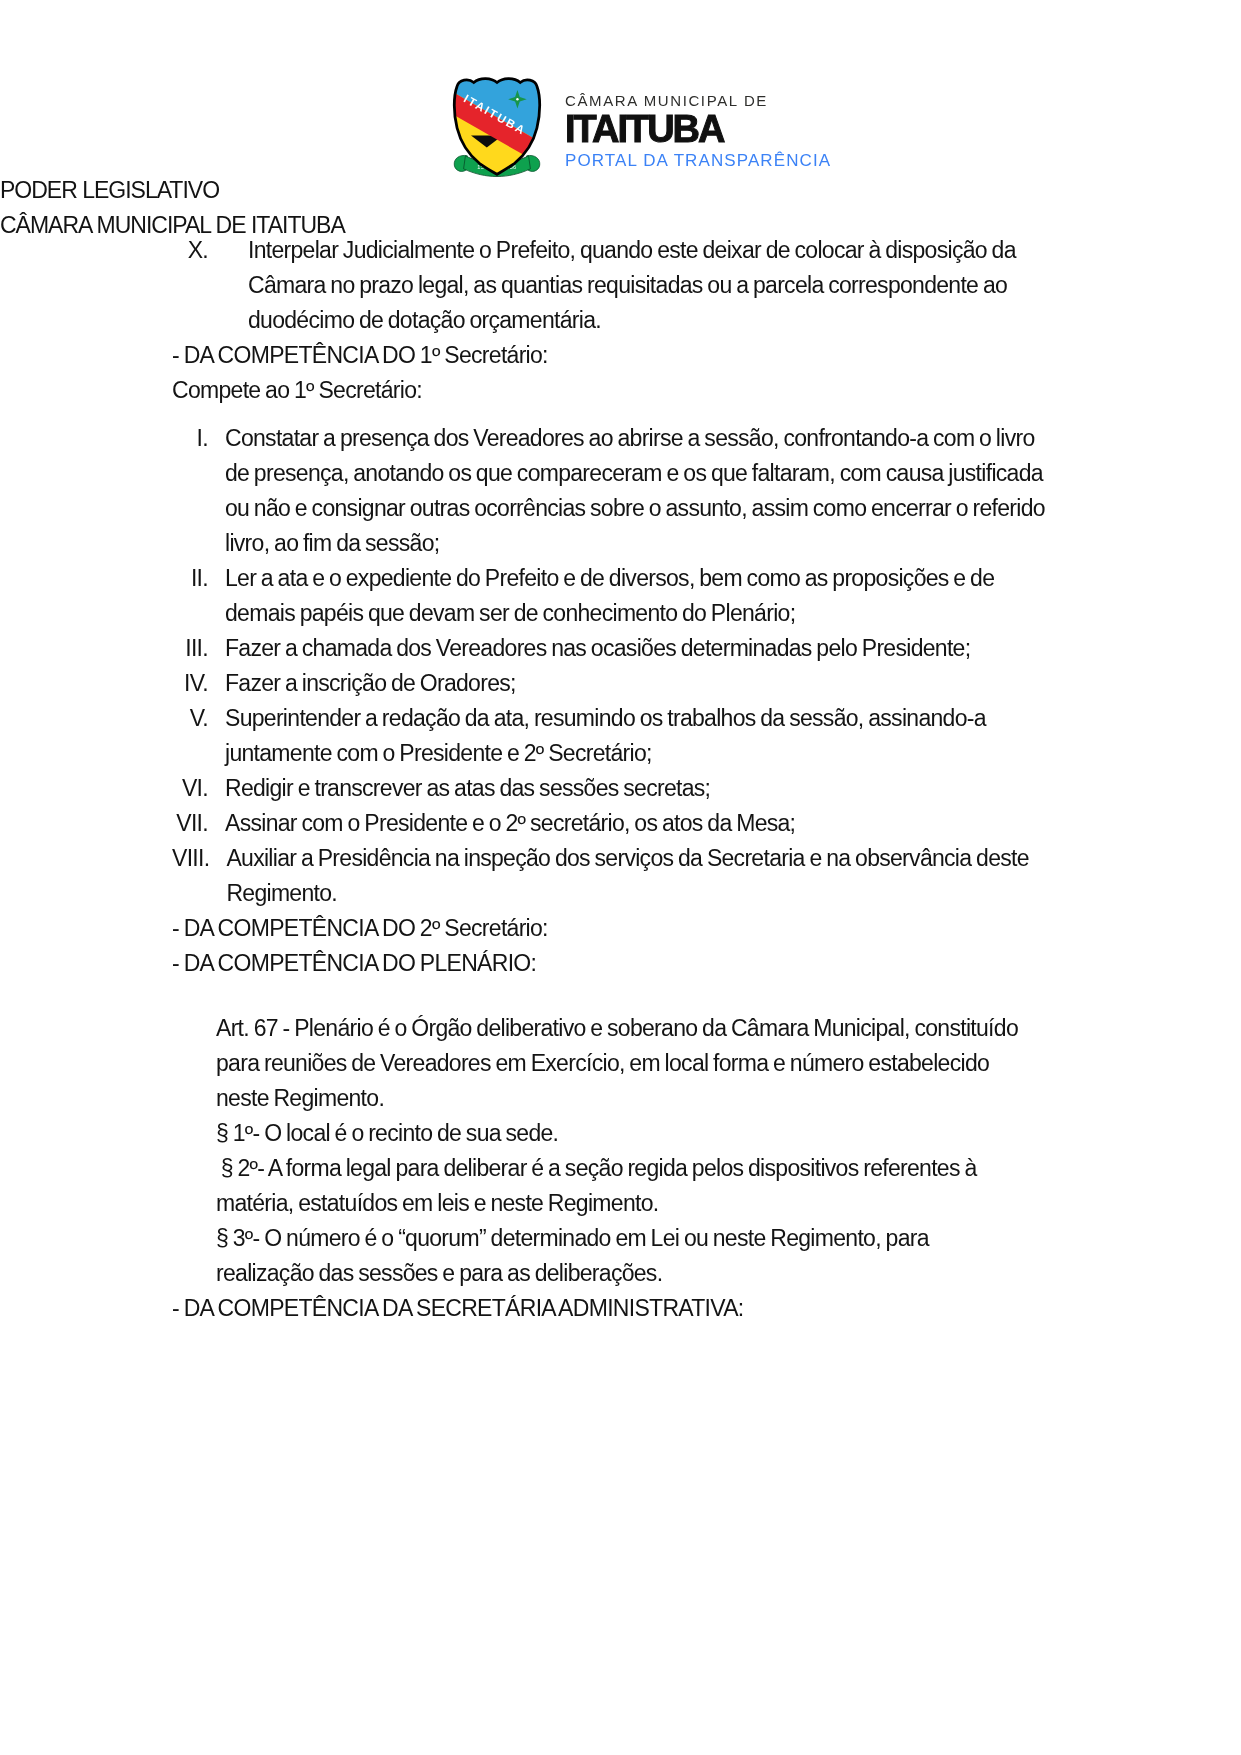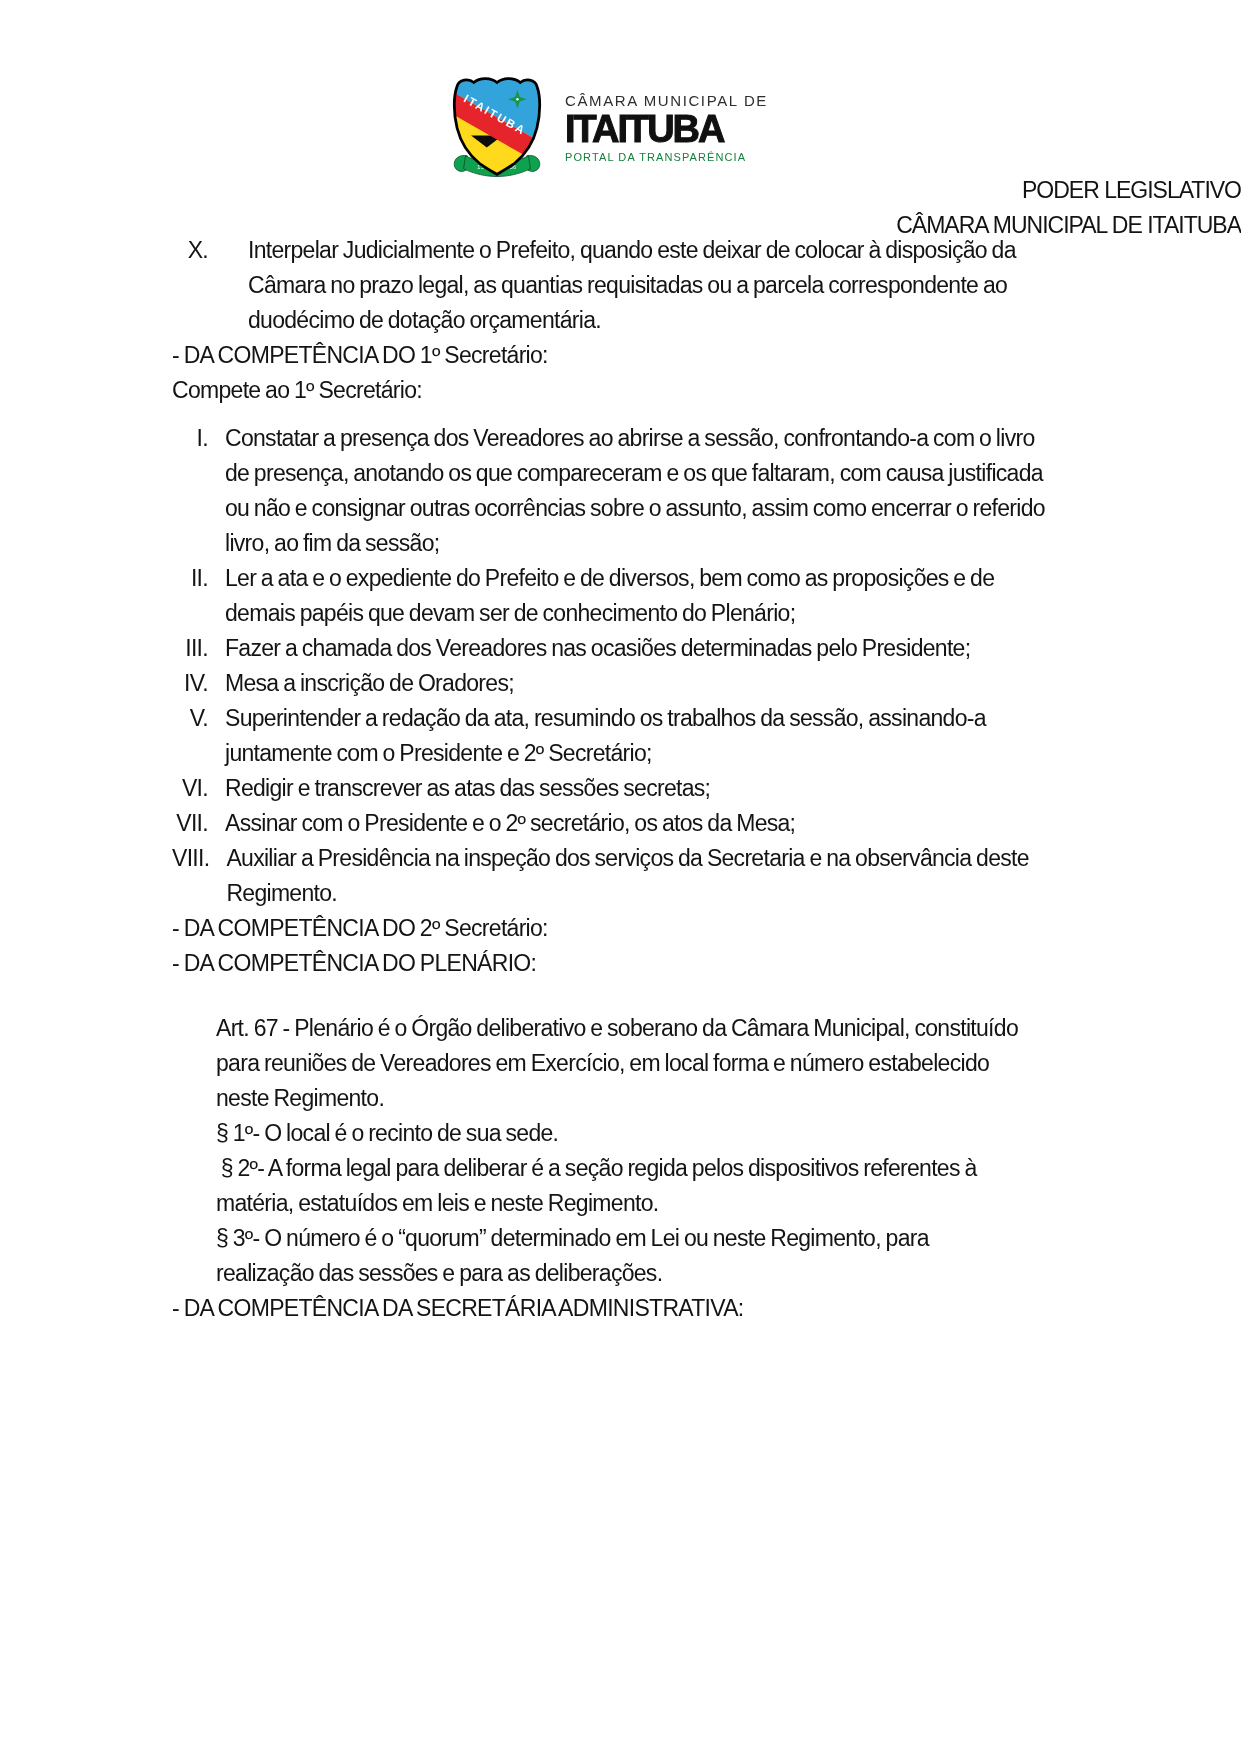--- a/index.html
+++ b/index.html
@@ -13,25 +13,25 @@
   
   .logo{position:absolute;top:76px;left:450px;display:flex;align-items:flex-start;}
   .crest{width:94px;height:104px;display:block;}
   .brand{margin-left:21px;padding-top:16px;}
   .brand-top{font-size:15px;letter-spacing:1.6px;color:#2e2e2c;white-space:pre;}
   .brand-main{
     font-size:38px;line-height:1;font-weight:bold;color:#101010;
     letter-spacing:-2px;margin-top:1px;white-space:pre;
     -webkit-text-stroke:1px #101010;
   }
-  .brand-sub{font-size:11px;letter-spacing:1.1px;color:#15803d;margin-top:3px;white-space:pre;}
+  .brand-sub{font-size:17px;letter-spacing:1.1px;color:#3b82f6;margin-top:3px;white-space:pre;}
 
   
   .doc-header{
-    position:absolute;top:173px;left:0;right:0;text-align:right;
+    position:absolute;top:173px;left:0;right:0;text-align:left;
     font-size:23px;line-height:35px;letter-spacing:-1px;color:#131313;
   }
 
   
   .content{
     position:absolute;left:172px;top:233px;width:913px;
     font-size:23px;line-height:35px;letter-spacing:-0.7px;word-spacing:-1px;
     color:#141414;
   }
   .content p{margin:0;white-space:pre;}
@@ -120,21 +120,21 @@
         <span class="num">II.</span>
         <span class="txt">Ler a ata e o expediente do Prefeito e de diversos, bem como as proposições e de
 demais papéis que devam ser de conhecimento do Plenário;</span>
       </div>
       <div class="li">
         <span class="num">III.</span>
         <span class="txt">Fazer a chamada dos Vereadores nas ocasiões determinadas pelo Presidente;</span>
       </div>
       <div class="li">
         <span class="num">IV.</span>
-        <span class="txt">Mesa a inscrição de Oradores;</span>
+        <span class="txt">Fazer a inscrição de Oradores;</span>
       </div>
       <div class="li">
         <span class="num">V.</span>
         <span class="txt">Superintender a redação da ata, resumindo os trabalhos da sessão, assinando-a
 juntamente com o Presidente e 2º Secretário;</span>
       </div>
       <div class="li">
         <span class="num">VI.</span>
         <span class="txt">Redigir e transcrever as atas das sessões secretas;</span>
       </div>

